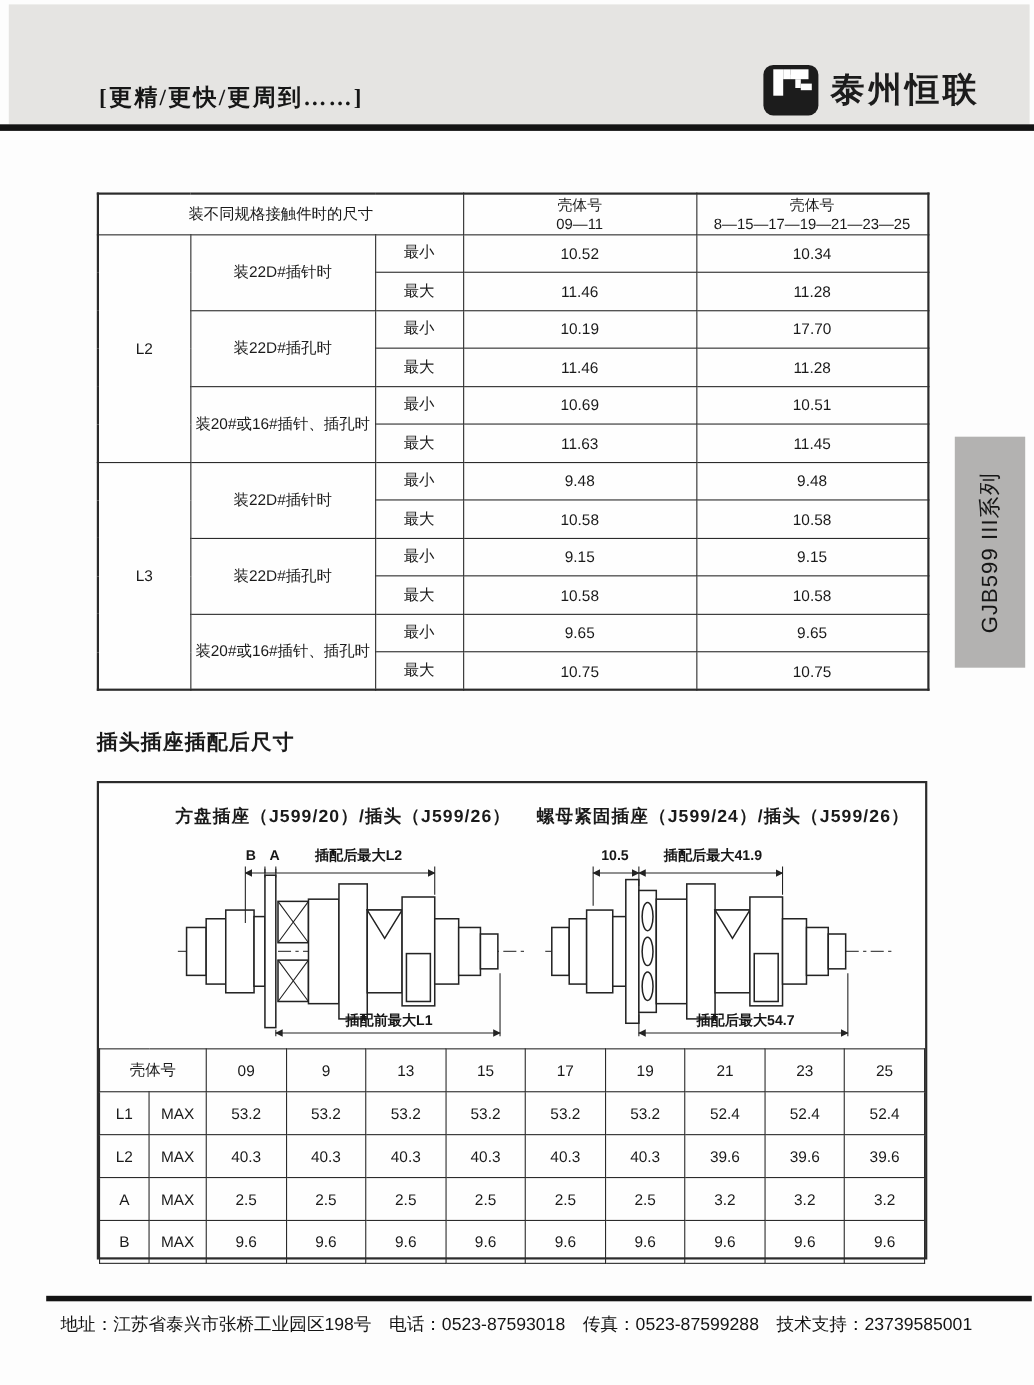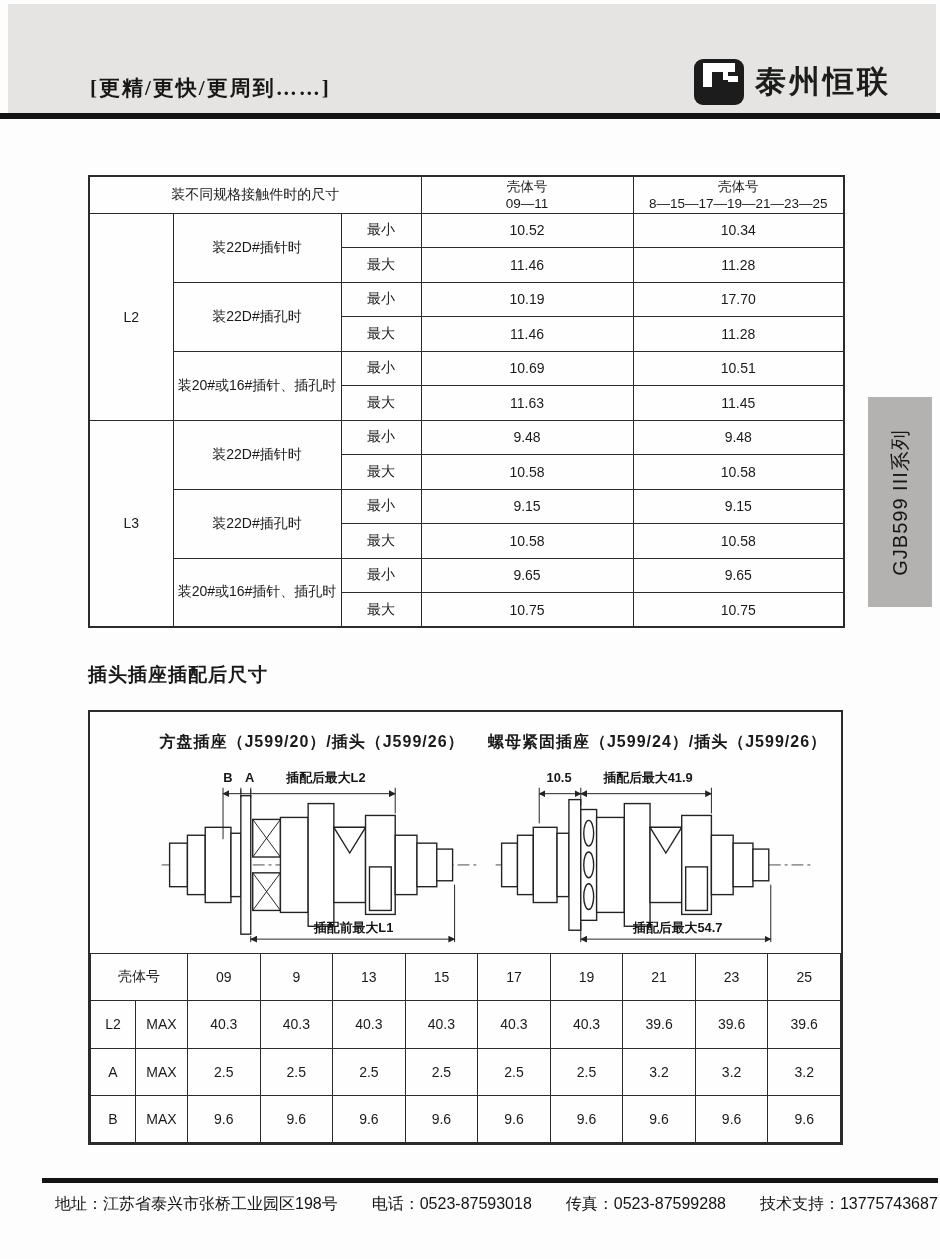--- a/index.html
+++ b/index.html
@@ -48,21 +48,21 @@
   .size-table{width:100%;height:190px;}
   .size-table td{border:1.5px solid #2b2b2b;text-align:center;vertical-align:middle;font-size:14px;height:38px;padding:0;}
   
   .oln{fill:#ffffff;stroke:#232323;stroke-width:1.4;}
   .thin{stroke:#232323;stroke-width:1;fill:none;}
   .cl{stroke:#4a4a4a;stroke-width:1;stroke-dasharray:12 4 3 4;fill:none;}
   .dim{stroke:#232323;stroke-width:1;fill:none;}
   .dimtxt{font-size:13px;fill:#161616;font-weight:600;}
   
   .ftr-rule{position:absolute;left:42px;top:1178px;width:896px;height:4.5px;background:#141414;}
-  .footer{position:absolute;left:55px;top:1194px;display:flex;gap:34px;font-size:16px;color:#141414;white-space:nowrap;}
+  .footer{position:absolute;left:55px;top:1194px;display:flex;gap:16px;font-size:16px;color:#141414;white-space:nowrap;}
 </style>
 </head>
 <body>
 
 <div class="hdr-band"></div>
 <div class="slogan">[更精/更快/更周到……]</div>
 <div class="logo-wrap">
   <svg width="52" height="48" viewBox="0 0 52 48">
     <rect x="1" y="1" width="50" height="46" rx="9" fill="#1c1c1c"></rect>
     <rect x="10" y="5" width="9" height="24" fill="#ffffff"></rect>
@@ -284,20 +284,33 @@
       <td>9</td>
       <td>13</td>
       <td>15</td>
       <td>17</td>
       <td>19</td>
       <td>21</td>
       <td>23</td>
       <td>25</td>
     </tr>
     <tr>
+      <td>L1</td>
+      <td>MAX</td>
+      <td>53.2</td>
+      <td>53.2</td>
+      <td>53.2</td>
+      <td>53.2</td>
+      <td>53.2</td>
+      <td>53.2</td>
+      <td>52.4</td>
+      <td>52.4</td>
+      <td>52.4</td>
+    </tr>
+    <tr>
       <td>L2</td>
       <td>MAX</td>
       <td>40.3</td>
       <td>40.3</td>
       <td>40.3</td>
       <td>40.3</td>
       <td>40.3</td>
       <td>40.3</td>
       <td>39.6</td>
       <td>39.6</td>
@@ -331,14 +344,14 @@
     </tr>
   </tbody>
     </table>
 </div>
 
 <div class="ftr-rule"></div>
 <div class="footer">
   <span>地址：江苏省泰兴市张桥工业园区198号</span>
   <span>电话：0523-87593018</span>
   <span>传真：0523-87599288</span>
-  <span>技术支持：13775743687</span>
+  <span>技术支持：23739585001</span>
 </div>
 
 </body></html>

